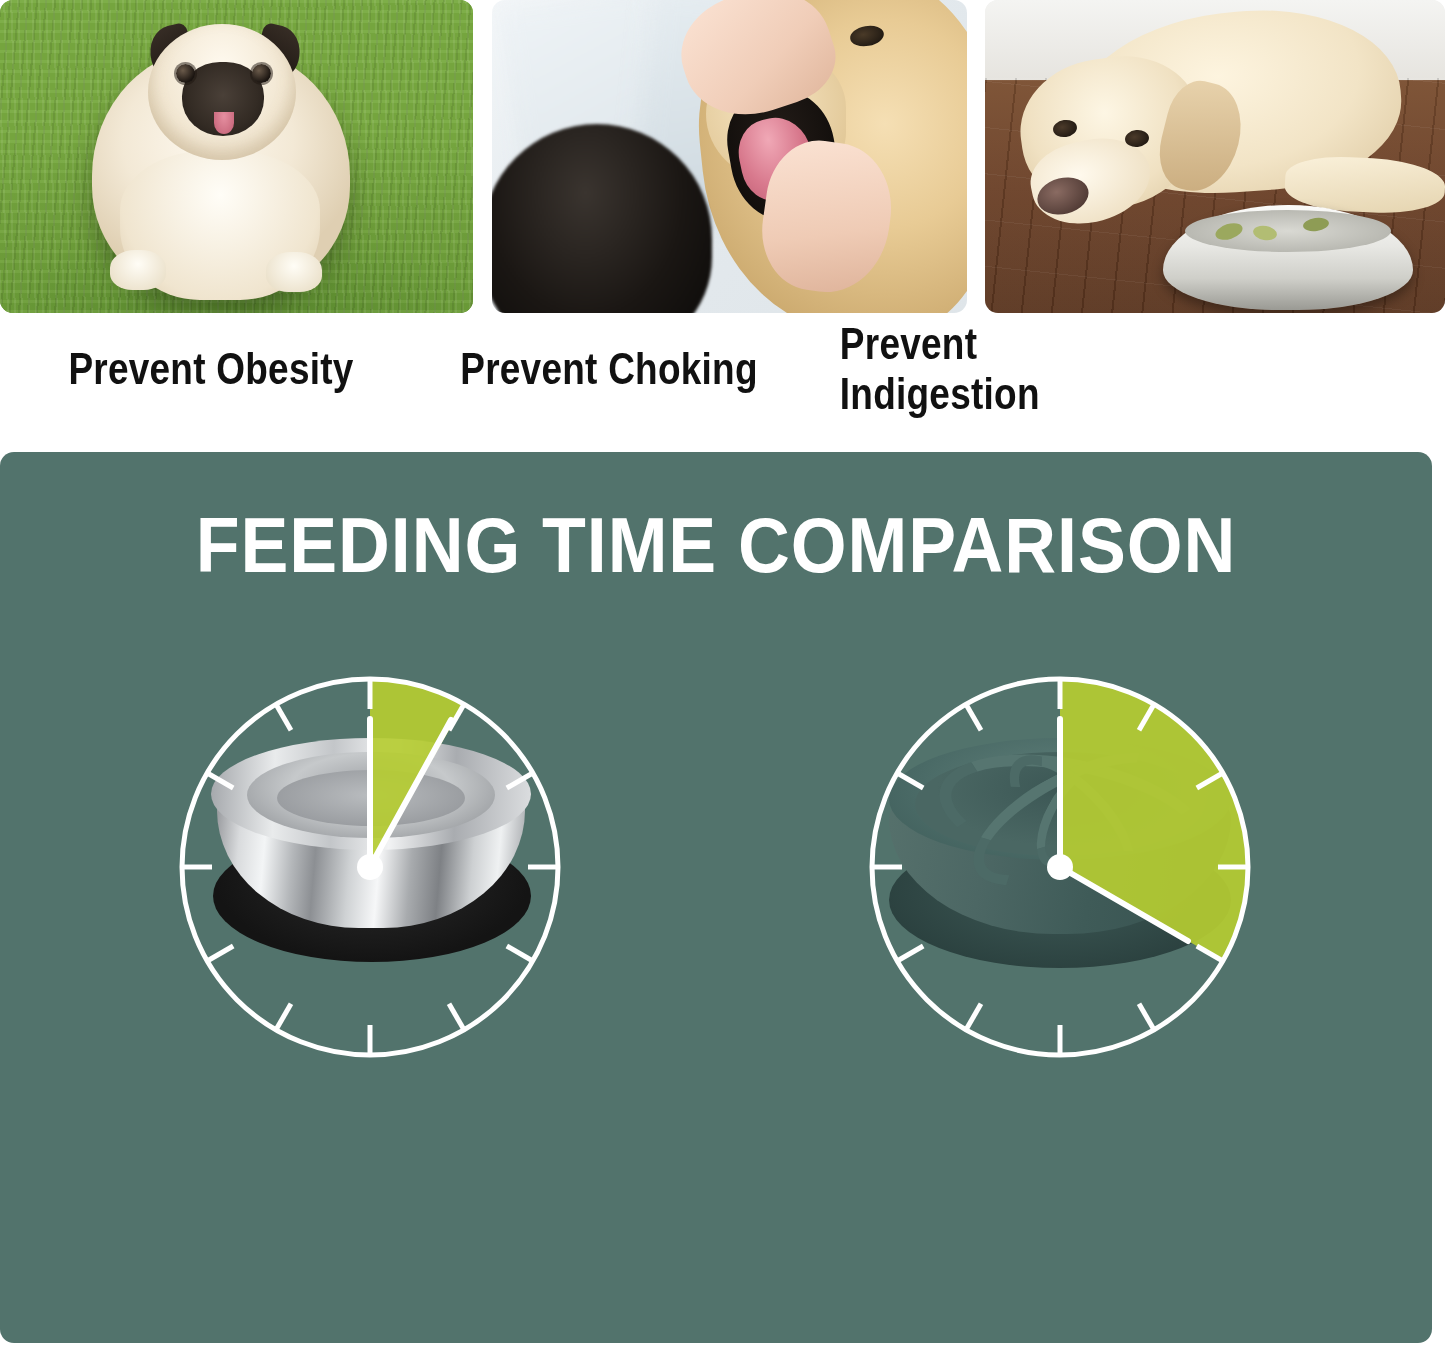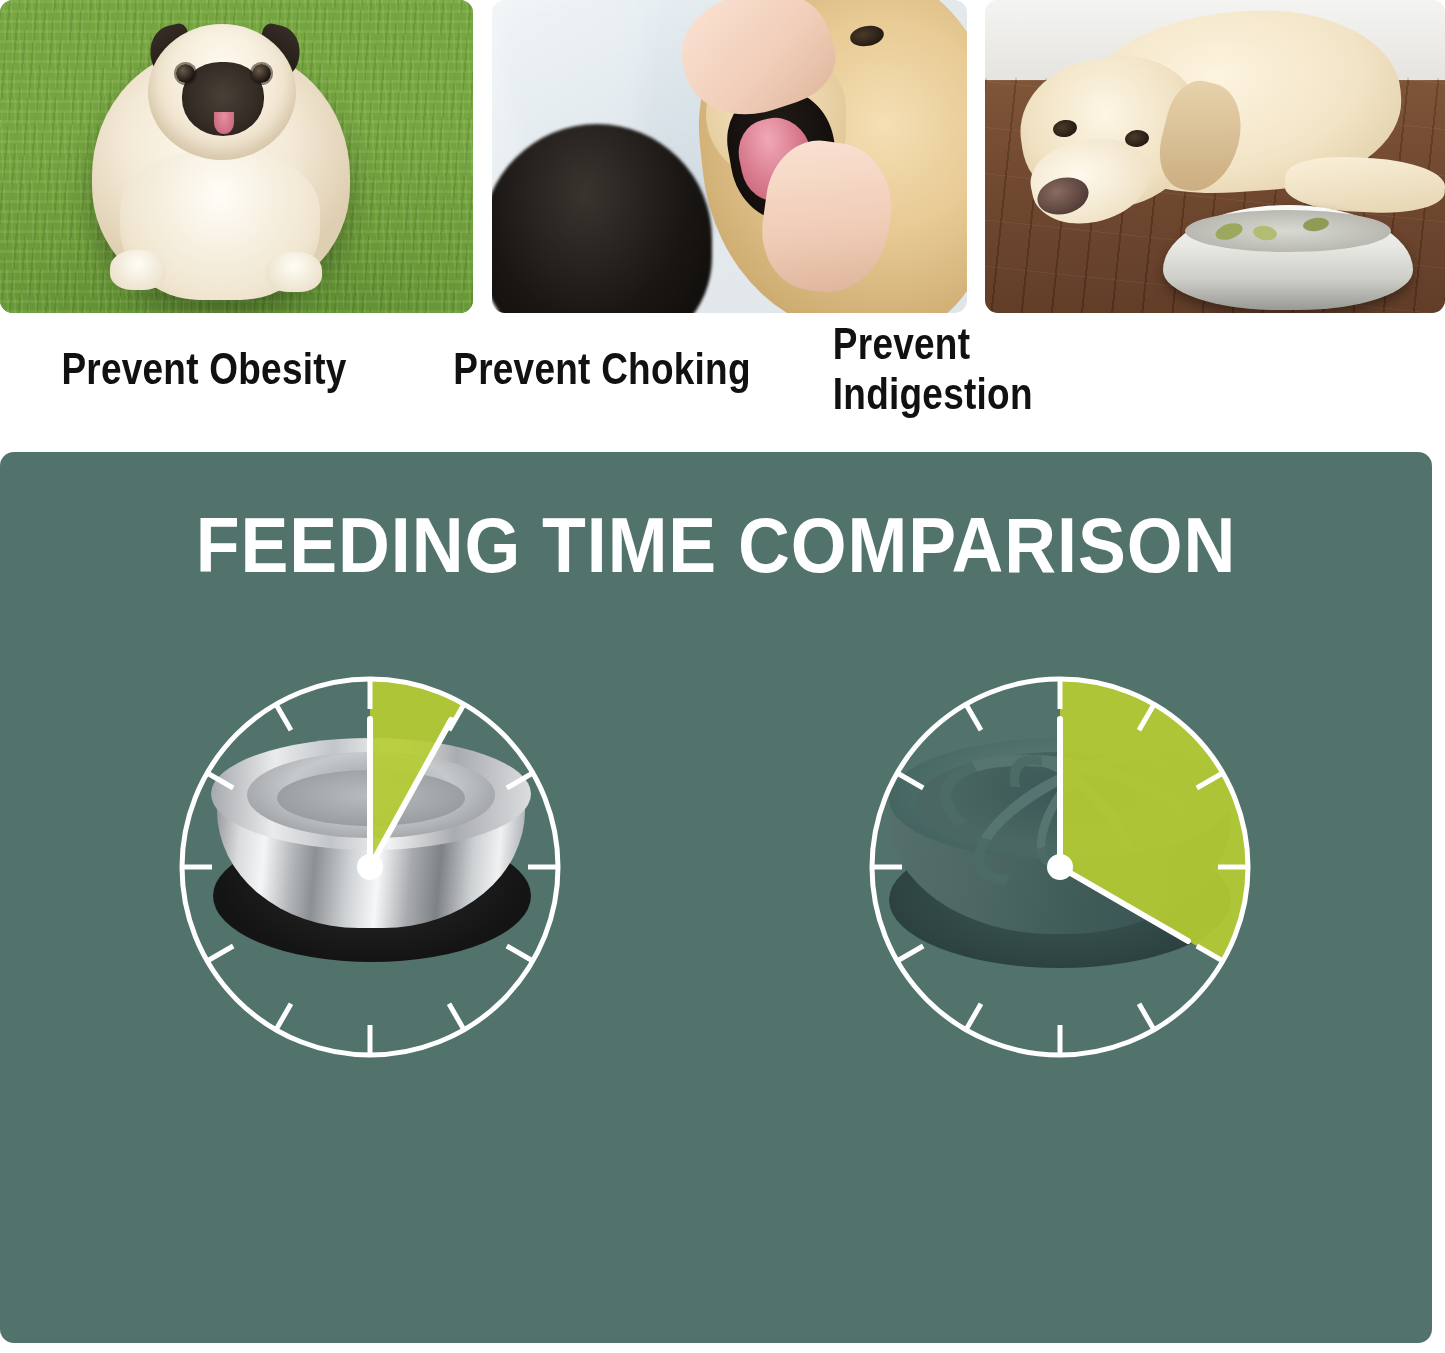--- a/index.html
+++ b/index.html
@@ -142,21 +142,21 @@
     border-radius:50% 50% 46% 46%/62% 62% 38% 38%;
     box-shadow:0 6px 12px rgba(0,0,0,.35);}
   .p3-bowlin{position:absolute;left:200px;top:210px;width:206px;height:42px;
     background:radial-gradient(ellipse at 50% 50%,#d9d9d3 0%,#b9b9b2 70%);border-radius:50%;}
   .p3-kib1{position:absolute;left:230px;top:224px;width:28px;height:15px;background:#9ba85e;border-radius:50%;transform:rotate(-18deg);}
   .p3-kib2{position:absolute;left:268px;top:226px;width:24px;height:14px;background:#b2bd73;border-radius:50%;transform:rotate(10deg);}
   .p3-kib3{position:absolute;left:318px;top:218px;width:26px;height:13px;background:#8e9c55;border-radius:50%;transform:rotate(-8deg);}
 
   
   #captions{
-    position:absolute;left:5px;top:326px;width:1194px;height:86px;display:flex;justify-content:flex-end;
+    position:absolute;left:12px;top:326px;width:1194px;height:86px;display:flex;justify-content:flex-end;
   }
   .caption{
     flex:1;display:flex;align-items:center;justify-content:center;
     font-size:44px;font-weight:bold;color:#111111;
     font-family:"Liberation Sans Narrow","Liberation Sans",sans-serif;
     transform:scaleX(.84);letter-spacing:.3px;
   }
 
   
   #comparison-card{

